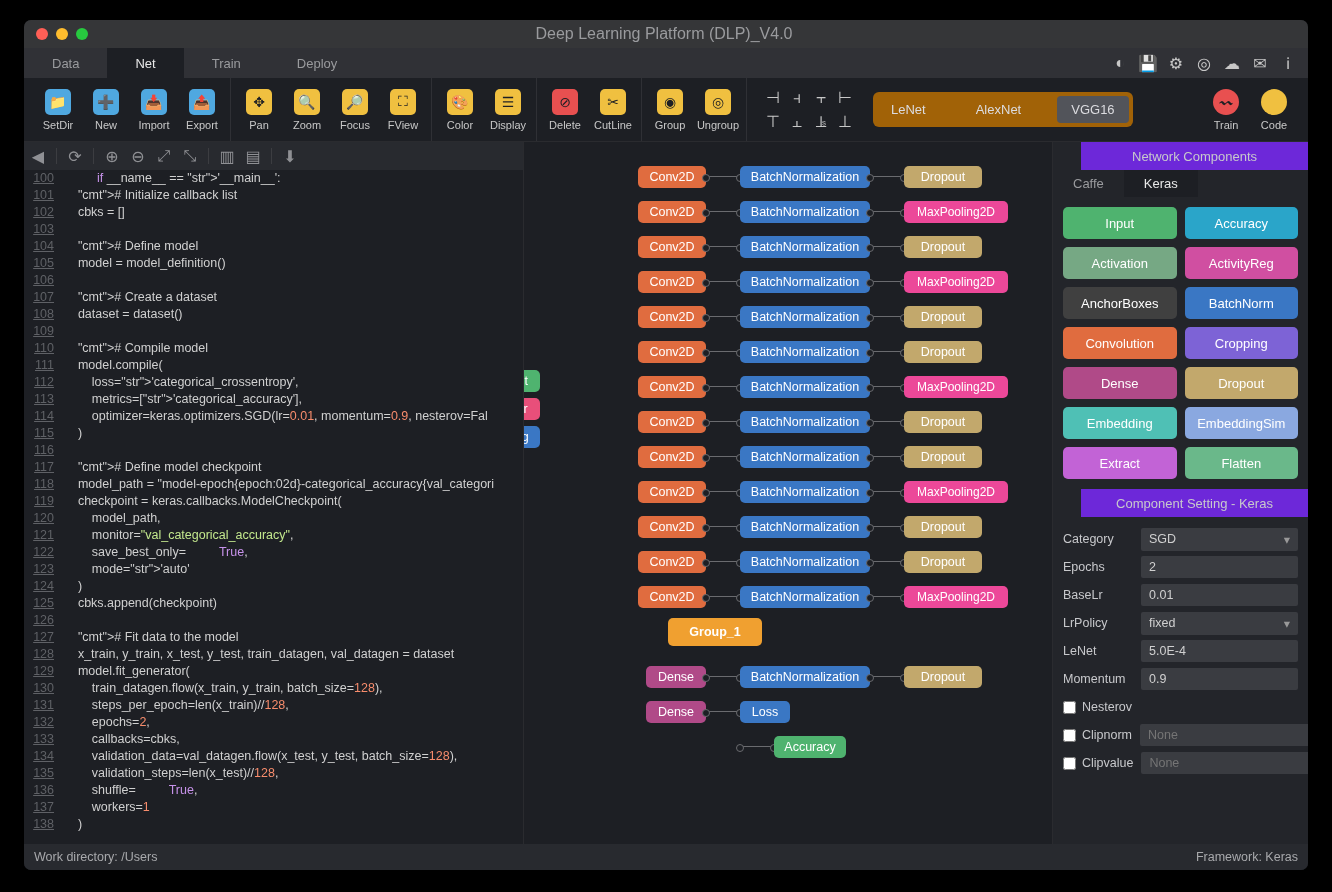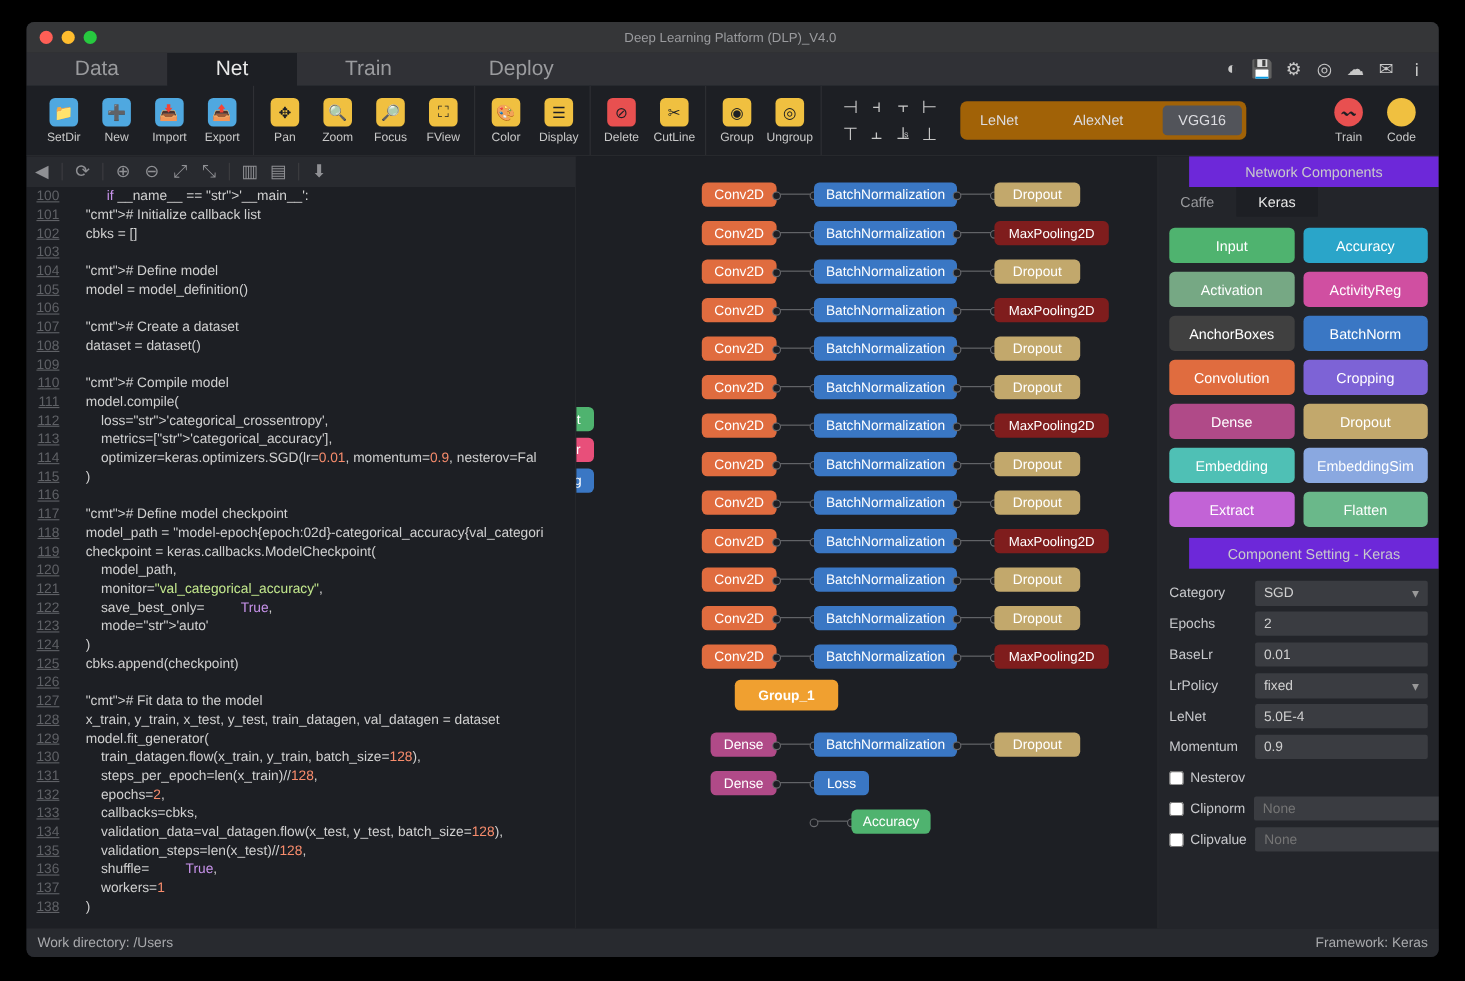--- a/index.html
+++ b/index.html
@@ -2,24 +2,24 @@
 <html><head>
 <meta charset="utf-8">
 <style>
 * { margin: 0; padding: 0; box-sizing: border-box; font-family: -apple-system, BlinkMacSystemFont, "Segoe UI", Arial, sans-serif; }
 body { background: #000; width: 1332px; height: 892px; overflow: hidden; }
 .window { position: absolute; top: 20px; left: 24px; width: 1284px; height: 850px; background: #1d1f24; border-radius: 7px; overflow: hidden; display: flex; flex-direction: column; box-shadow: 0 8px 40px rgba(0,0,0,.6); }
 .titlebar { height: 28px; background: #353638; display: flex; align-items: center; position: relative; }
 .traffic { display: flex; gap: 8px; margin-left: 12px; }
 .dot { width: 12px; height: 12px; border-radius: 50%; }
 .dot.red { background: #ff5f56; } .dot.yellow { background: #ffbd2e; } .dot.green { background: #27c93f; }
-.title { position: absolute; left: 0; right: 4px; text-align: center; color: #9a9b9e; font-size: 12px; pointer-events:none;}
+.title { position: absolute; left: 0; right: 4px; text-align: center; color: #9a9b9e; font-size: 16px; pointer-events:none;}
 .menubar { height: 30px; background: #303136; display: flex; align-items: center; }
 .menu-tabs { display: flex; }
-.menu-tab { padding: 0 44px; height: 30px; display: flex; align-items: center; color: #9a9b9e; font-size: 19px; cursor: pointer; }
+.menu-tab { padding: 0 28px; height: 30px; display: flex; align-items: center; color: #9a9b9e; font-size: 13px; cursor: pointer; }
 .menu-tab.active { background: #1d1f24; color: #e8e8e8; font-weight: 500; }
 .menu-right { margin-left: auto; display: flex; gap: 8px; margin-right: 10px; }
 .mi { width: 20px; height: 20px; display:flex; align-items:center; justify-content:center; color:#c8c8c8; cursor:pointer; }
 .toolbar { height: 64px; background: #1d1f24; border-bottom: 1px solid #2a2b2f; display: flex; align-items: center; padding: 0 6px; gap: 4px; }
 .tgroup { display:flex; gap:4px; padding:0 6px; border-right:1px solid #2f3035; height:100%; align-items:center;}
 .tbtn { display:flex; flex-direction:column; align-items:center; justify-content:center; gap:4px; width:44px; color:#c8c8c8; font-size:11px; cursor:pointer;}
 .tbtn .ico { width:26px; height:26px; display:flex; align-items:center; justify-content:center;}
 .presets { display:flex; gap:22px; background:#a16207; border-radius:6px; padding:4px; margin-left:14px;}
 .preset { padding:6px 14px; border-radius:4px; color:#dcdce0; font-size:13px; cursor:pointer;}
 .preset.active { background:#52545a; }
@@ -31,21 +31,21 @@
 .editor-tb .ei { width:16px; height:16px; display:flex; align-items:center; justify-content:center; cursor:pointer;}
 .editor-tb .sep { width:1px; height:16px; background:#3c3d41; }
 .code { flex:1; overflow:hidden; font-family: Menlo, Consolas, monospace; font-size:12.5px; line-height:17px; display:flex; }
 .gutter { width:40px; text-align:right; padding-right:10px; color:#5f6166; user-select:none;text-decoration:underline; }
 .lines { flex:1; white-space:pre; color:#d0d0d0; overflow:hidden;}
 .kw { color:#c792ea;margin-left:33px;} .str{color:#c3e88d;} .num{color:#f78c6c;}
 .canvas { flex:1; background:#1d1f24; position:relative; overflow:auto;}
 .graph { position:absolute; top:20px; left:28px; }
 .grow { display:flex; align-items:center; margin-bottom:6px; height:29px;}
 .node { padding:4px 10px; border-radius:5px; color:#fff; font-size:12.5px; font-weight:500; text-align:center; position:relative;}
-.conv { background:#e06c3f; width:68px;} .bn { background:#3a77c4; width:130px;} .drop{background:#c2a86c; width:78px;} .mp{background:#7f1d1d; width:104px; font-size:12px;}
+.conv { background:#e06c3f; width:68px;} .bn { background:#3a77c4; width:130px;} .drop{background:#c2a86c; width:78px;} .mp{background:#ec4899; width:104px; font-size:12px;}
 .dense{background:#b04a88; width:60px;} .loss{background:#3a77c4; width:50px;} .acc{background:#4fb36f; width:72px;}
 .inp{background:#4fb36f; width:52px;} .opt{background:#e84f7a; width:78px;} .nc{background:#3a77c4; width:78px;}
 .group{background:#f0a030; width:94px; padding:7px 10px; font-weight:600;}
 .conn { width:34px; height:1px; border-top:1px solid #6a6b6f; position:relative;}
 .conn::before,.conn::after{content:''; position:absolute; top:-3px; width:6px; height:6px; border:1px solid #6a6b6f; border-radius:50%; background:#1d1f24;}
 .conn::before{left:-4px;} .conn::after{right:-4px;}
 .side-nodes { position:absolute; left:-90px; top:208px; display:flex; flex-direction:column; gap:6px; align-items:flex-end;}
 .right { width:256px; background:#23252a; display:flex; flex-direction:column; border-left:1px solid #2a2b2f;}
 .panel-title { height:28px; background:#6d28d9; color:#c8c9cc; font-size:13px; display:flex; align-items:center; justify-content:center;margin-left:28px;}
 .tabs2 { display:flex; }

